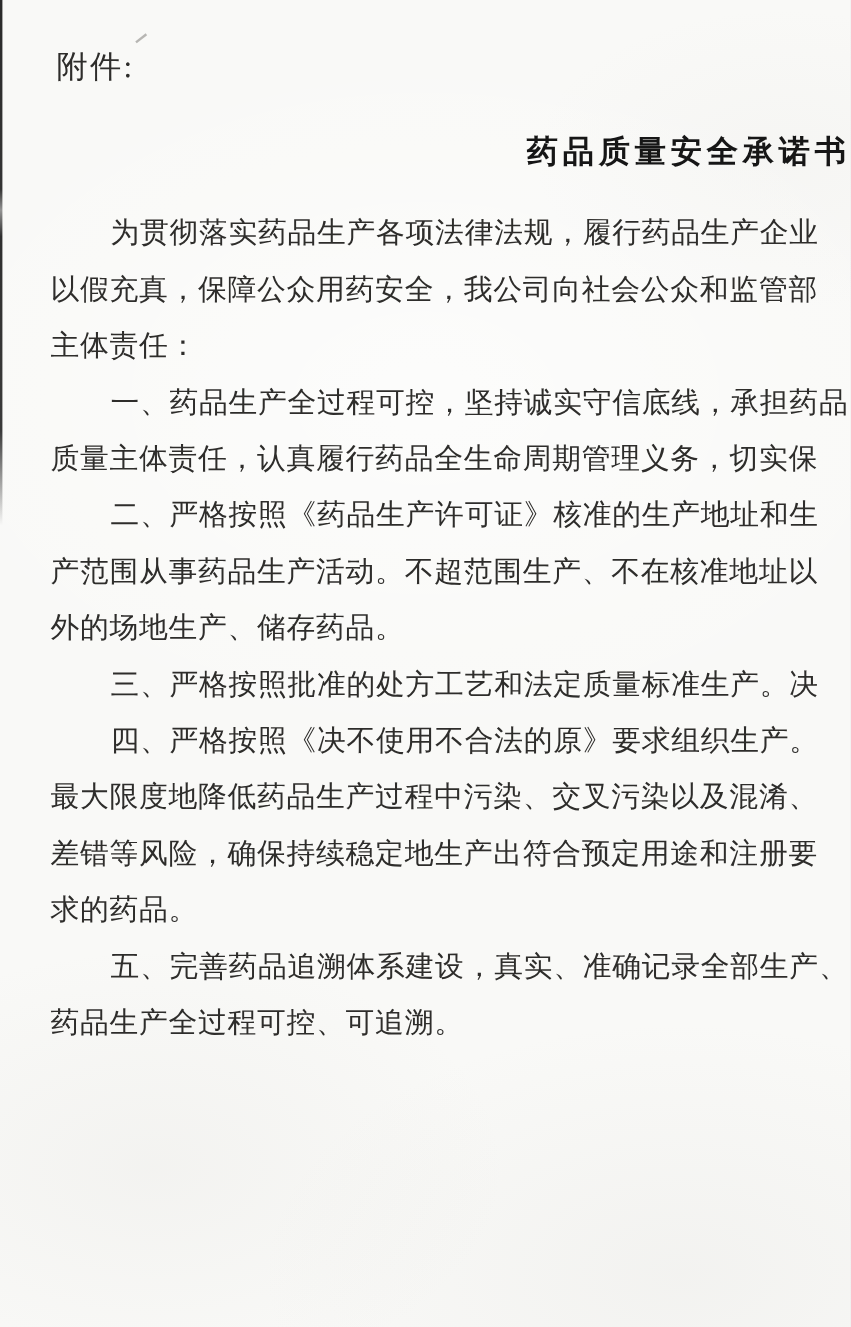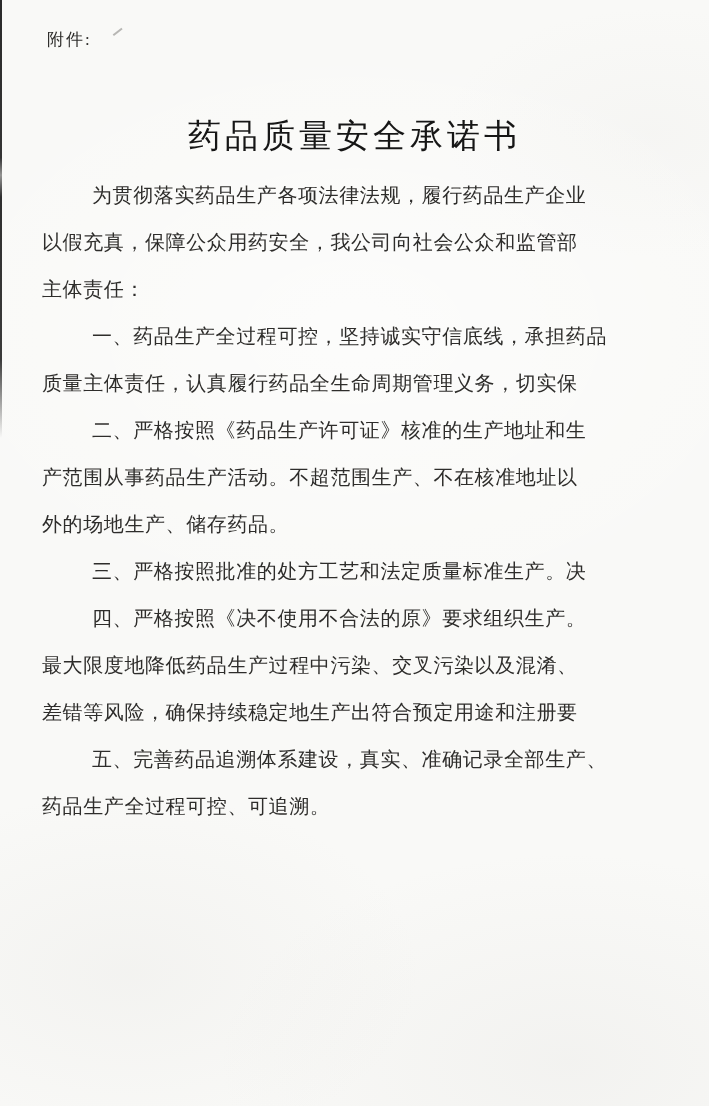--- a/index.html
+++ b/index.html
@@ -18,48 +18,48 @@
       radial-gradient(ellipse 420px 260px at 18% 88%, rgba(190,188,182,0.10), rgba(0,0,0,0) 70%),
       radial-gradient(ellipse 500px 300px at 80% 96%, rgba(185,183,178,0.10), rgba(0,0,0,0) 70%),
       radial-gradient(ellipse 600px 400px at 50% 30%, rgba(255,255,255,0.55), rgba(0,0,0,0) 75%),
       radial-gradient(ellipse 300px 180px at 92% 12%, rgba(205,203,198,0.08), rgba(0,0,0,0) 70%);
     font-family: "Liberation Serif", "DejaVu Serif", serif;
     color: var(--ink, #2e2d2b);
   }
   .attachment {
     position: absolute;
     left: 47px;
-    top: 28px;
-    font-size: 17px;
+    top: 38px;
+    font-size: 26px;
     letter-spacing: 2px;
     white-space: nowrap;
   }
   .doc-title {
     position: absolute;
     top: 92px;
     left: 0;
     width: 100%;
-    text-align: center;
+    text-align: right;
     font-family: "Liberation Sans", "DejaVu Sans", sans-serif;
-    font-weight: normal;
-    font-size: 33px;
+    font-weight: bold;
+    font-size: 26px;
     letter-spacing: 4px;
     color: var(--title_ink, #161616);
     white-space: nowrap;
   }
   .doc-body {
     position: absolute;
     left: 42px;
     top: 172px;
     width: 645px;
   }
   .line {
     height: 47px;
     line-height: 47px;
-    font-size: 20px;
+    font-size: 24px;
     letter-spacing: 0.6px;
     white-space: nowrap;
   }
   .line.indent {
     padding-left: 50px;
   }
   .edge-line {
     position: absolute;
     left: 0;
     top: 0;
@@ -108,18 +108,19 @@
 
     <div class="line indent">二、严格按照《药品生产许可证》核准的生产地址和生</div>
     <div class="line">产范围从事药品生产活动。不超范围生产、不在核准地址以</div>
     <div class="line">外的场地生产、储存药品。</div>
 
     <div class="line indent">三、严格按照批准的处方工艺和法定质量标准生产。决</div>
 
     <div class="line indent">四、严格按照《决不使用不合法的原》要求组织生产。</div>
     <div class="line">最大限度地降低药品生产过程中污染、交叉污染以及混淆、</div>
     <div class="line">差错等风险，确保持续稳定地生产出符合预定用途和注册要</div>
+    <div class="line">求的药品。</div>
 
     <div class="line indent">五、完善药品追溯体系建设，真实、准确记录全部生产、</div>
     <div class="line">药品生产全过程可控、可追溯。</div>
 
   </div>
 </div>
 
 </body></html>

